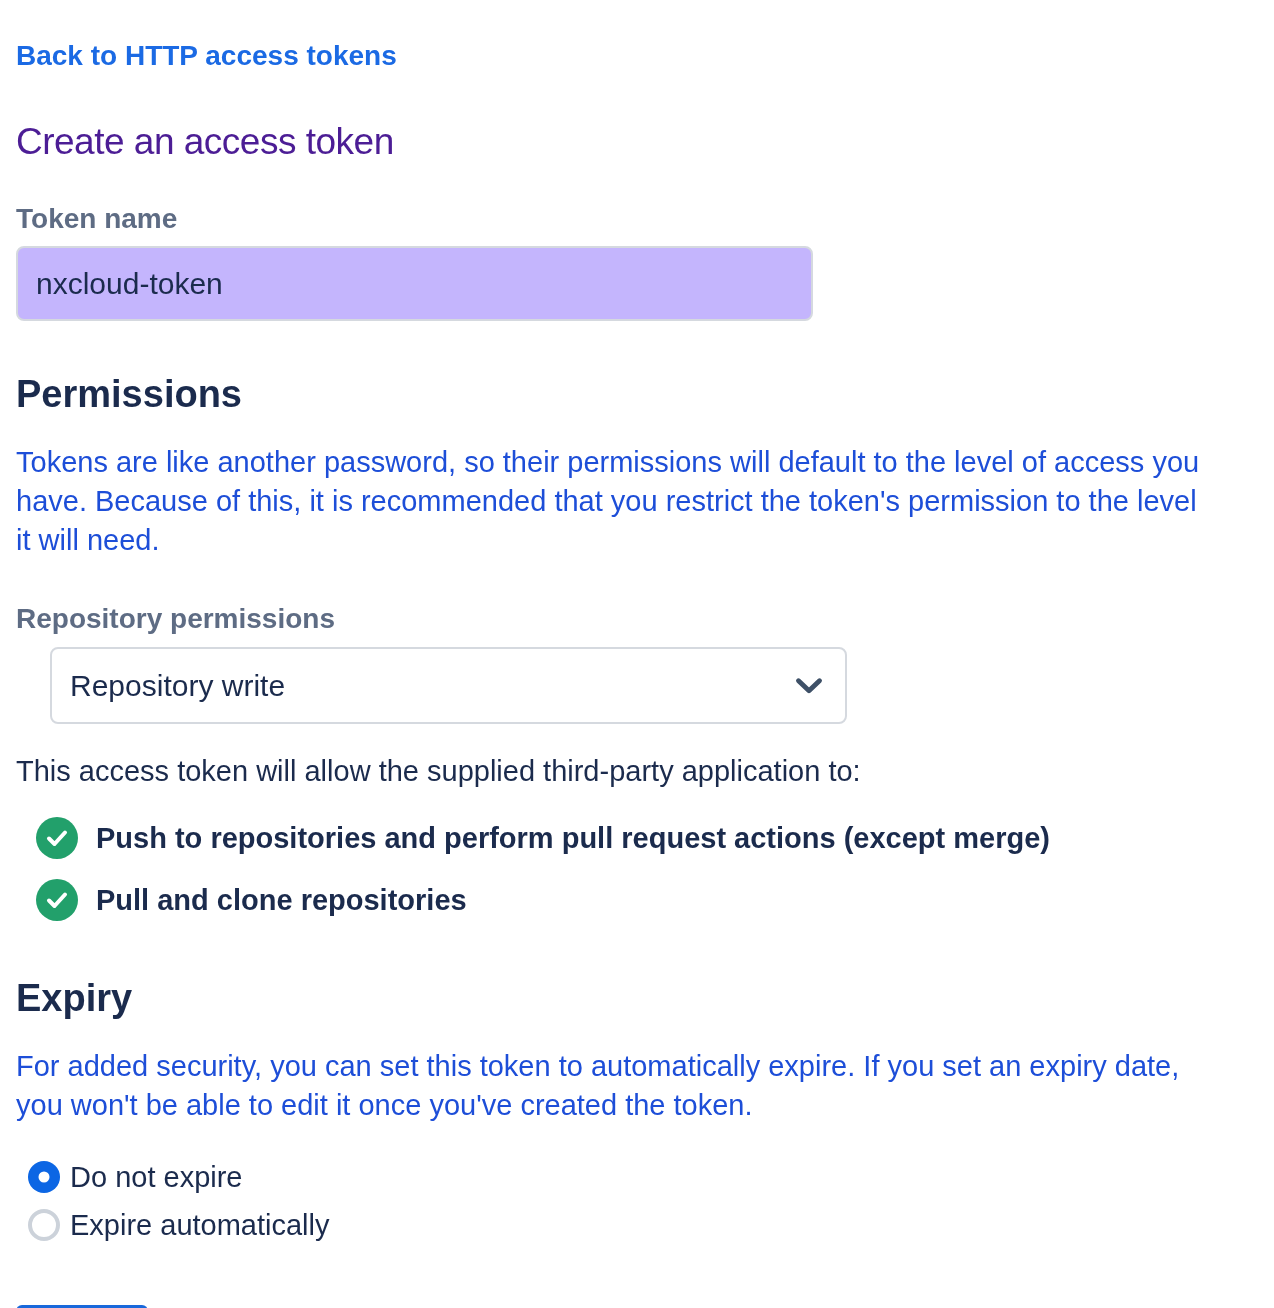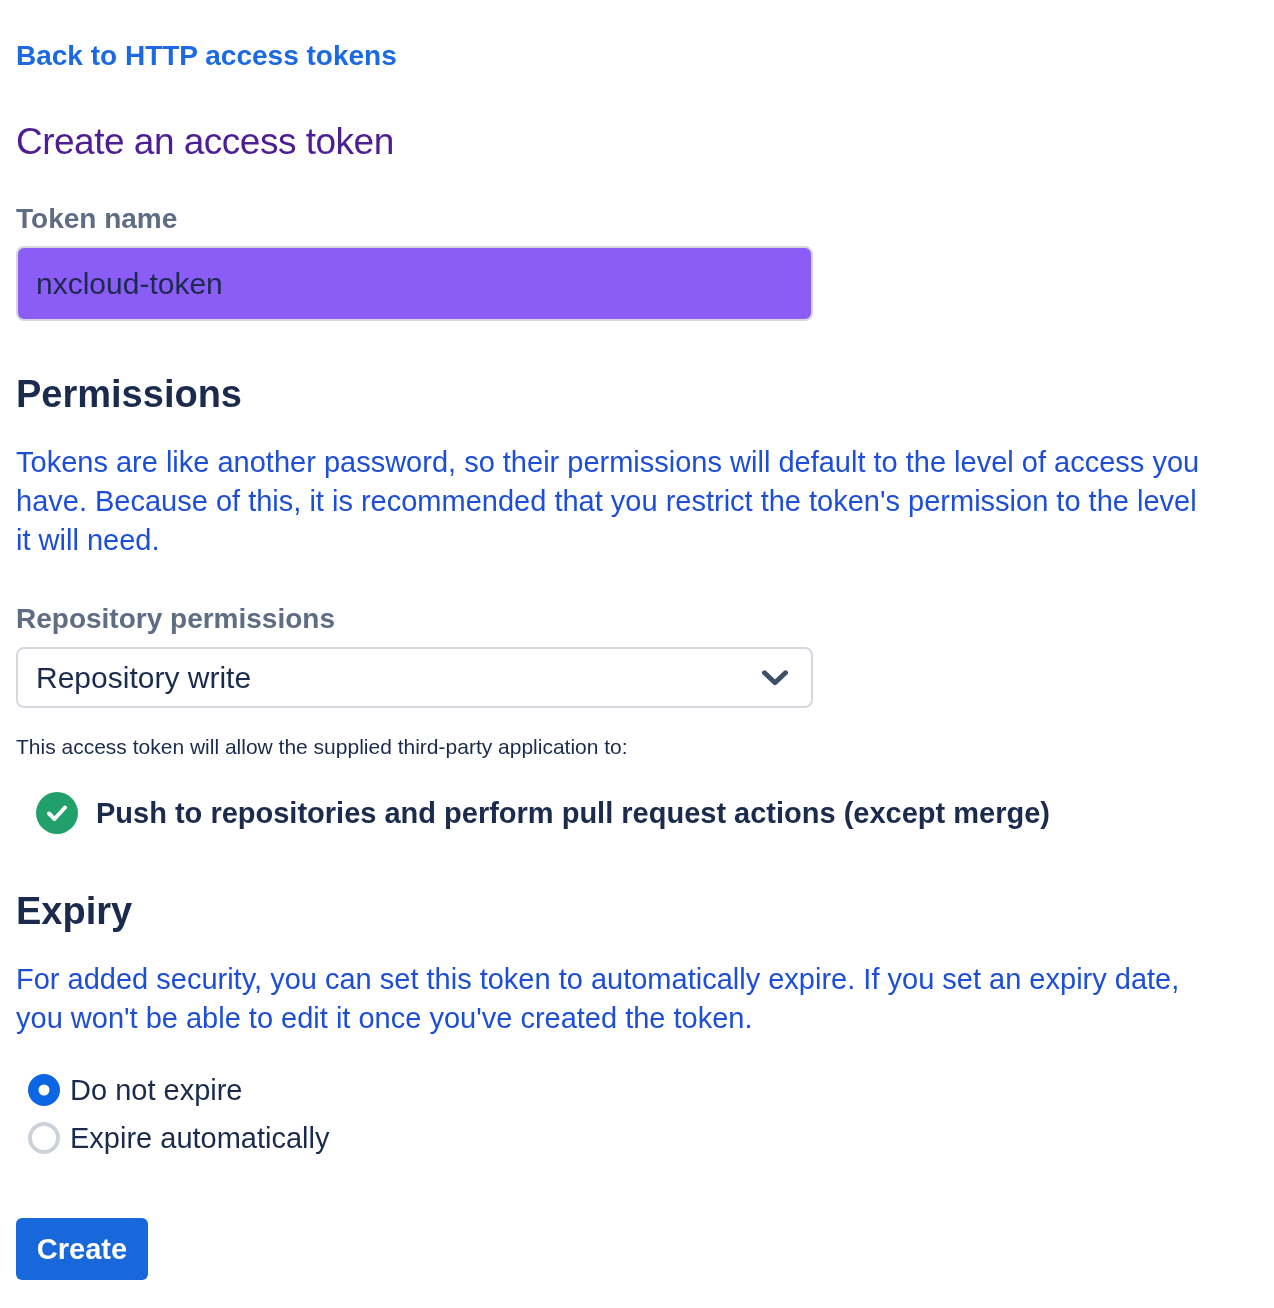--- a/index.html
+++ b/index.html
@@ -41,21 +41,21 @@
     margin-top: 12px;
     width: 797px;
     height: 75px;
     border: 2px solid #d5d9df;
     border-radius: 8px;
     padding: 0 18px;
     font-family: "Liberation Sans", sans-serif;
     font-size: 30px;
     color: #1b2b4d;
     outline: none;
-    background: #8b5cf6;
+    background: #c4b5fd;
   }
   h2.section-heading {
     font-size: 38px;
     font-weight: 700;
     color: #1b2b4d;
     line-height: 38px;
   }
   .heading-permissions { margin-top: 54px; }
   .heading-expiry { margin-top: 58px; }
   p.body-text {
@@ -64,41 +64,42 @@
     line-height: 39px;
     color: #1d4ed8;
     white-space: pre-line;
     max-width: 1230px;
   }
   .repo-label { margin-top: 44px; }
   .select-box {
     position: relative;
     margin-top: 13px;
     width: 797px;
-    height: 61px;
+    height: 77px;
     border: 2px solid #d5d9df;
     border-radius: 8px;
     display: flex;
     align-items: center;
     padding: 0 64px 0 18px;
     font-size: 30px;
     color: #1b2b4d;
     cursor: pointer;
     background: #ffffff;
+    margin-left: 34px;
   }
   .select-box .chevron {
     position: absolute;
     right: 22px;
     top: 50%;
     transform: translateY(-50%);
     display: flex;
   }
   .allow-intro {
-    margin-top: 19px;
-    font-size: 21px;
+    margin-top: 28px;
+    font-size: 29px;
     line-height: 39px;
     color: #1b2b4d;
   }
   .capability-list { margin-top: 26px; }
   .capability-row {
     display: flex;
     align-items: center;
     margin-left: 20px;
     margin-bottom: 20px;
   }
@@ -207,20 +208,28 @@
 
   <div class="capability-list">
     <div class="capability-row">
       <span class="check-circle">
         <svg width="24" height="20" viewBox="0 0 24 20" aria-hidden="true">
           <path d="M4 10.5 L9.5 16 L20 4.5" fill="none" stroke="#ffffff" stroke-width="4" stroke-linecap="round" stroke-linejoin="round"></path>
         </svg>
       </span>
       <span class="capability-text">Push to repositories and perform pull request actions (except merge)</span>
     </div>
+    <div class="capability-row">
+      <span class="check-circle">
+        <svg width="24" height="20" viewBox="0 0 24 20" aria-hidden="true">
+          <path d="M4 10.5 L9.5 16 L20 4.5" fill="none" stroke="#ffffff" stroke-width="4" stroke-linecap="round" stroke-linejoin="round"></path>
+        </svg>
+      </span>
+      <span class="capability-text">Pull and clone repositories</span>
+    </div>
   </div>
 
   <h2 class="section-heading heading-expiry">Expiry</h2>
 
   <p class="body-text">For added security, you can set this token to automatically expire. If you set an expiry date,
 you won't be able to edit it once you've created the token.</p>
 
   <div class="radio-group">
     <div class="radio-row">
       <span class="radio-circle checked"></span>

